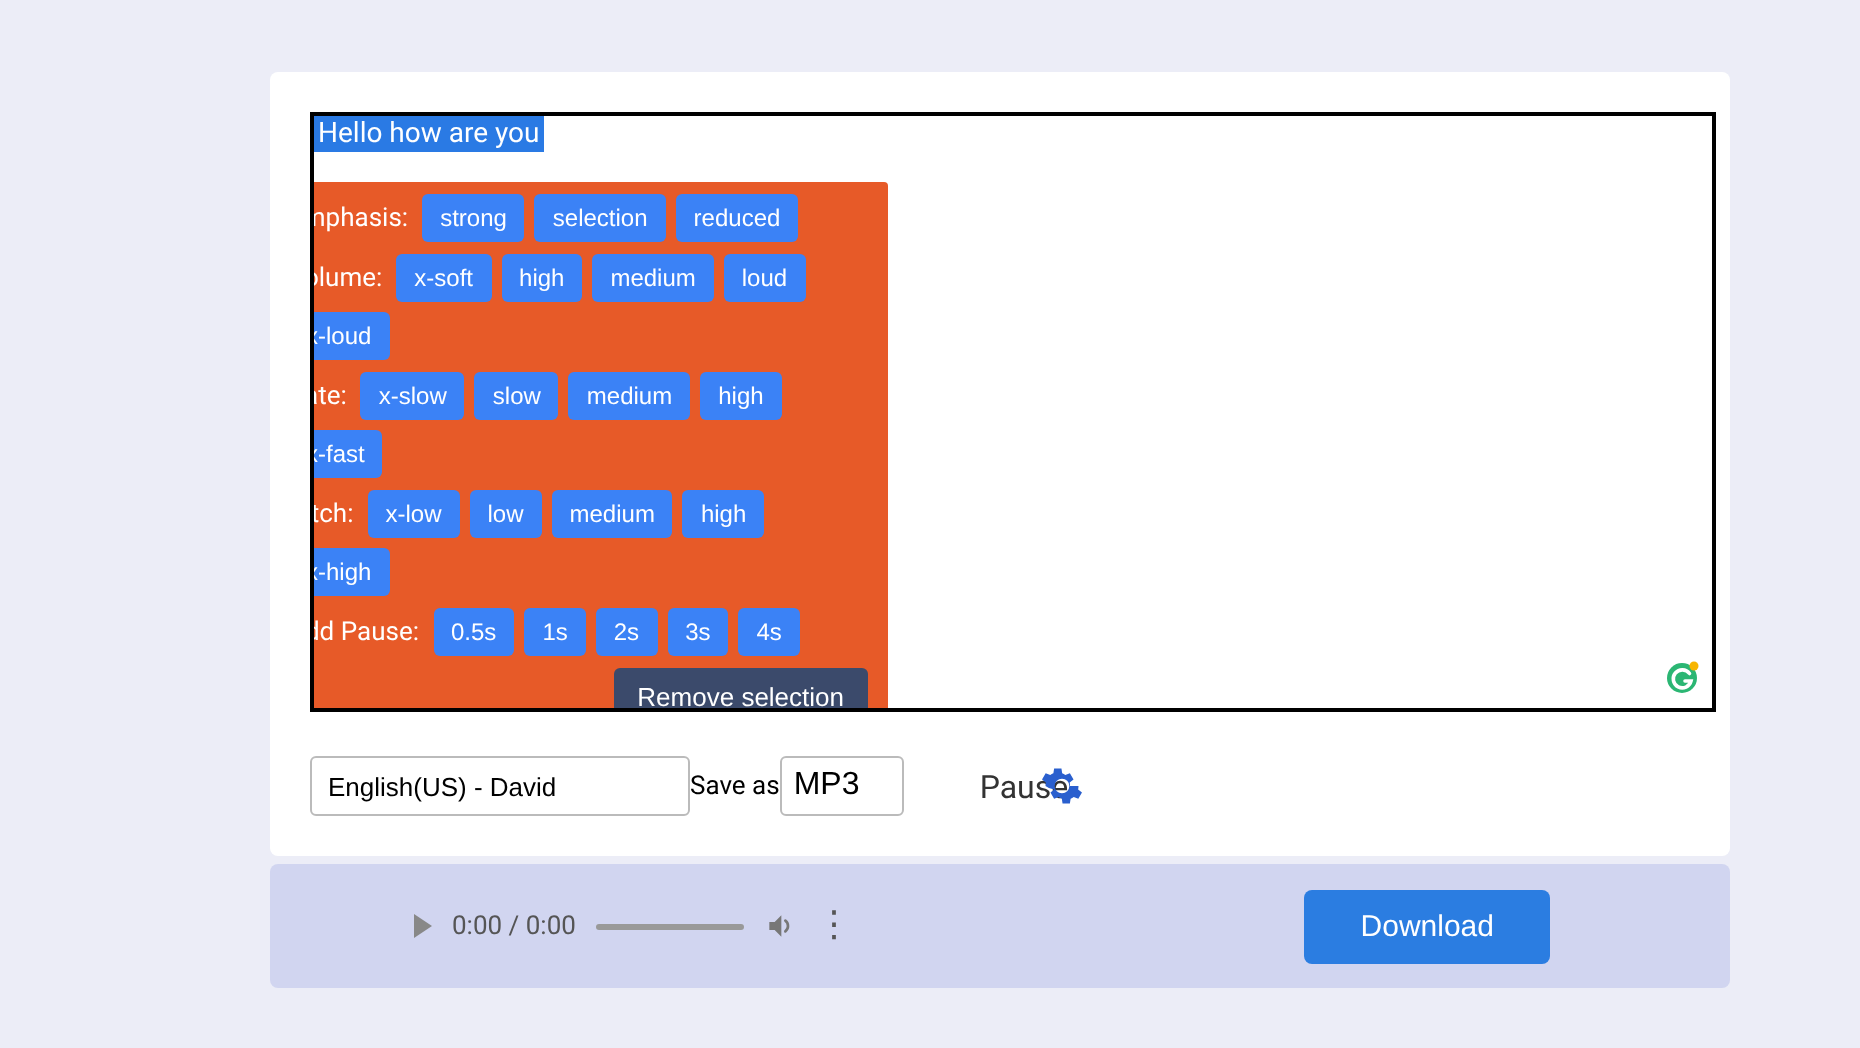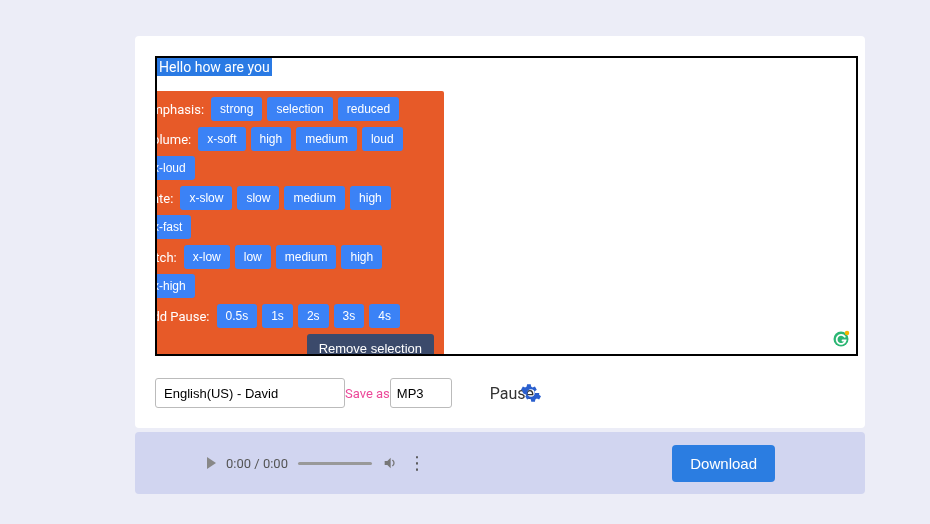--- a/index.html
+++ b/index.html
@@ -93,28 +93,28 @@
   .voice-select {
     width: 190px;
     height: 30px;
     border: 1px solid #bbb;
     border-radius: 3px;
     padding: 4px 8px;
     font-size: 13px;
     background: #fff;
     cursor: pointer;
   }
-  .saveas-label { color:#ec4899; font-size:13px; }
+  .saveas-label { color:#000000; font-size:13px; }
   .format-select {
     width: 62px;
     height: 30px;
     border: 1px solid #bbb;
     border-radius: 3px;
     padding: 4px 6px;
-    font-size: 13px;
+    font-size: 16px;
     background:#fff;
     cursor:pointer;
   }
   .pause-label { color:#333; font-size:16px; margin-left: 38px;}
   .gear-icon { width: 22px; height: 22px; color: #2a5fce; margin-left: -14px; cursor: pointer;}
   .convert-btn {
     margin-left: auto;
     background: #ea6836;
     color: #fff;
     border: none;
@@ -156,21 +156,21 @@
   }
   .vol-icon { width:16px; height:16px; color:#777; cursor:pointer;}
   .dots { font-size: 18px; color:#555; cursor:pointer; line-height: 1; }
   .download-btn {
     margin-left: auto;
     margin-right: 70px;
     background: #2b7de1;
     color: #fff;
     border: none;
     border-radius: 4px;
-    padding: 10px 18px;
+    padding: 10px 28px;
     font-size: 15px;
     cursor: pointer;
   }
 </style>
 </head>
 <body>
 
 <div class="card">
   <div class="editor">
     <span class="sel-text">Hello how are you</span>

